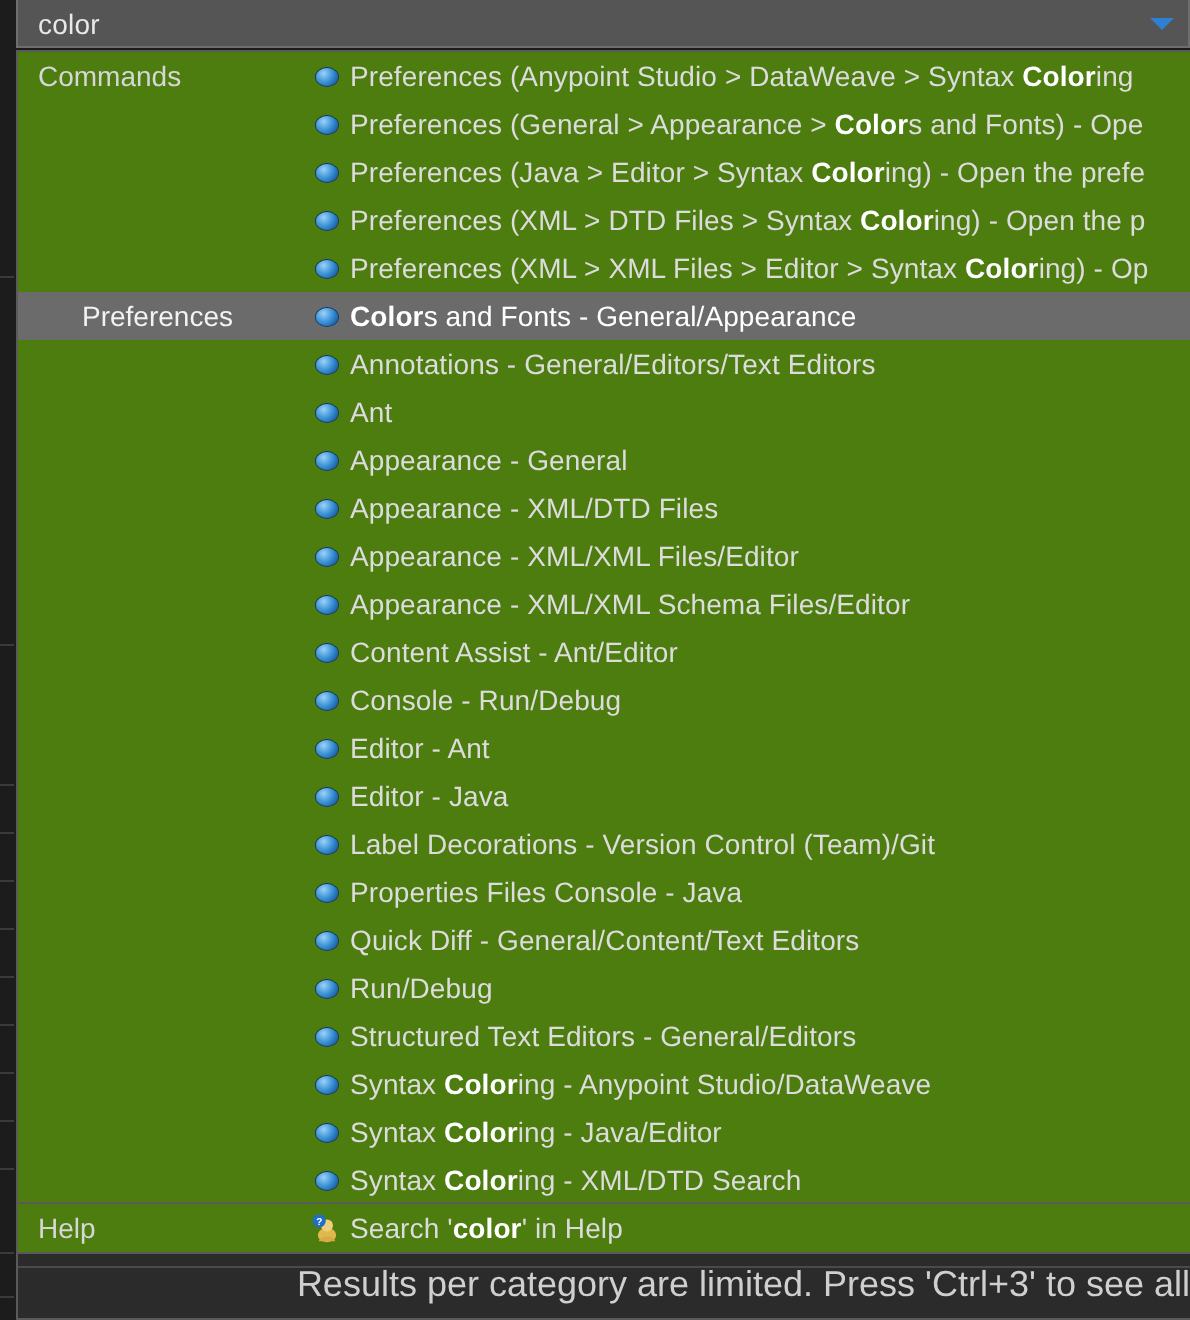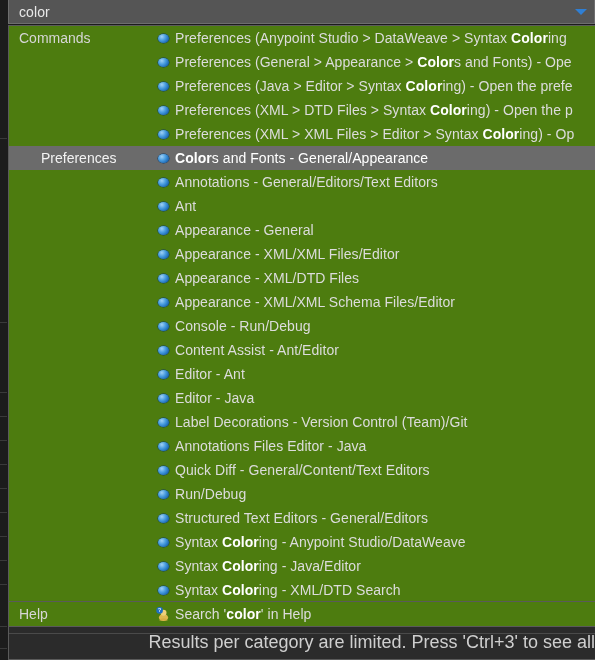--- a/index.html
+++ b/index.html
@@ -265,55 +265,55 @@
           <div class="bullet-cell">
             <span class="bullet"></span>
           </div>
           <div class="label"><span>Appearance - General</span></div>
         </div>
         <div class="row">
           <div class="cat"></div>
           <div class="bullet-cell">
             <span class="bullet"></span>
           </div>
+          <div class="label"><span>Appearance - XML/DTD Files</span></div>
+        </div>
+        <div class="row">
+          <div class="cat"></div>
+          <div class="bullet-cell">
+            <span class="bullet"></span>
+          </div>
           <div class="label"><span>Appearance - XML/XML Files/Editor</span></div>
         </div>
         <div class="row">
           <div class="cat"></div>
           <div class="bullet-cell">
             <span class="bullet"></span>
           </div>
-          <div class="label"><span>Appearance - XML/DTD Files</span></div>
-        </div>
-        <div class="row">
-          <div class="cat"></div>
-          <div class="bullet-cell">
-            <span class="bullet"></span>
-          </div>
           <div class="label"><span>Appearance - XML/XML Schema Files/Editor</span></div>
         </div>
         <div class="row">
           <div class="cat"></div>
           <div class="bullet-cell">
             <span class="bullet"></span>
           </div>
+          <div class="label"><span>Content Assist - Ant/Editor</span></div>
+        </div>
+        <div class="row">
+          <div class="cat"></div>
+          <div class="bullet-cell">
+            <span class="bullet"></span>
+          </div>
           <div class="label"><span>Console - Run/Debug</span></div>
         </div>
         <div class="row">
           <div class="cat"></div>
           <div class="bullet-cell">
             <span class="bullet"></span>
           </div>
-          <div class="label"><span>Content Assist - Ant/Editor</span></div>
-        </div>
-        <div class="row">
-          <div class="cat"></div>
-          <div class="bullet-cell">
-            <span class="bullet"></span>
-          </div>
           <div class="label"><span>Editor - Ant</span></div>
         </div>
         <div class="row">
           <div class="cat"></div>
           <div class="bullet-cell">
             <span class="bullet"></span>
           </div>
           <div class="label"><span>Editor - Java</span></div>
         </div>
         <div class="row">
@@ -321,21 +321,21 @@
           <div class="bullet-cell">
             <span class="bullet"></span>
           </div>
           <div class="label"><span>Label Decorations - Version Control (Team)/Git</span></div>
         </div>
         <div class="row">
           <div class="cat"></div>
           <div class="bullet-cell">
             <span class="bullet"></span>
           </div>
-          <div class="label"><span>Annotations Files Editor - Java</span></div>
+          <div class="label"><span>Properties Files Console - Java</span></div>
         </div>
         <div class="row">
           <div class="cat"></div>
           <div class="bullet-cell">
             <span class="bullet"></span>
           </div>
           <div class="label"><span>Quick Diff - General/Content/Text Editors</span></div>
         </div>
         <div class="row">
           <div class="cat"></div>

